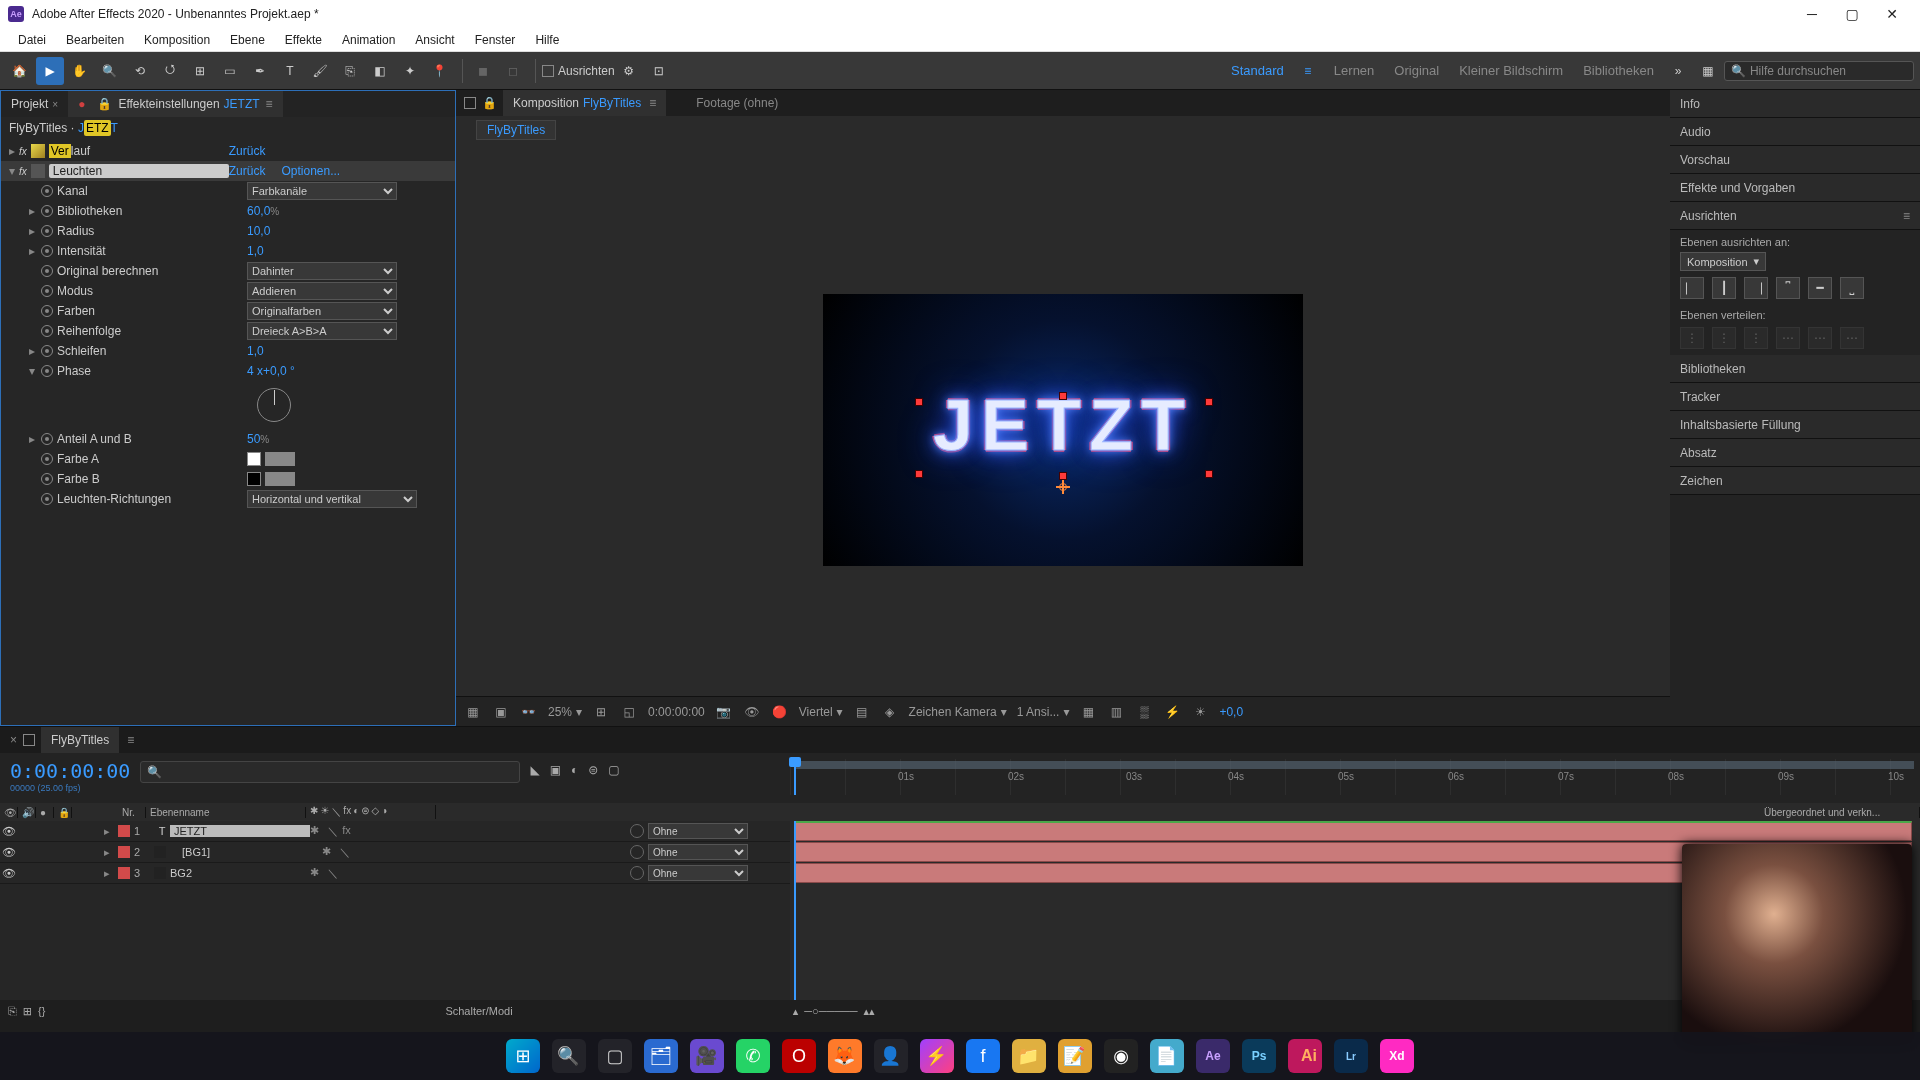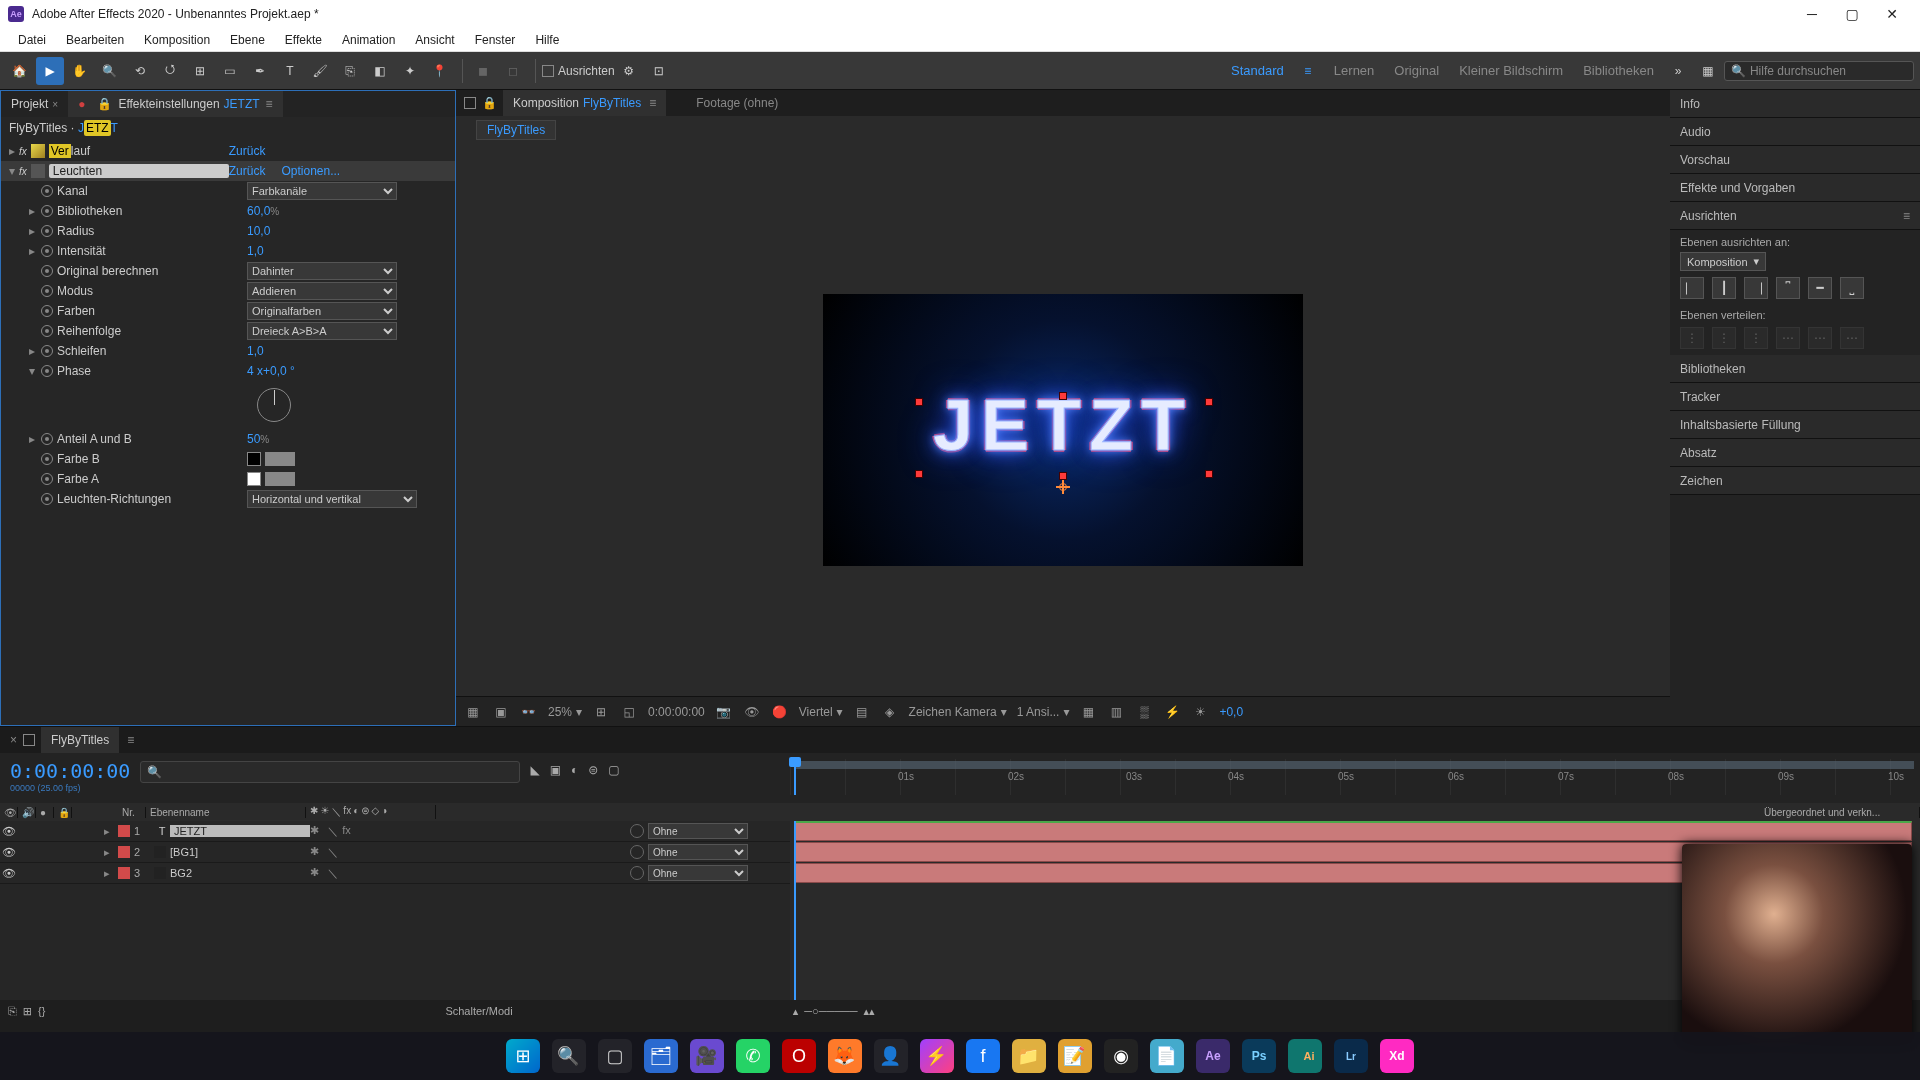--- a/index.html
+++ b/index.html
@@ -171,21 +171,21 @@
 
 
 .webcam { position: absolute; right: 8px; bottom: 36px; width: 230px; height: 200px; background: radial-gradient(circle at 40% 35%, #e0b090 0%, #7a5040 26%, #1a0e0e 70%); border-radius: 4px; box-shadow: 0 0 12px #000; }
 
 
 .taskbar { position: absolute; left: 0; right: 0; bottom: 0; height: 48px; background: rgba(20,20,28,0.85); backdrop-filter: blur(6px); display: flex; align-items: center; justify-content: center; gap: 12px; }
 .taskbar .tb { width: 34px; height: 34px; border-radius: 6px; display: flex; align-items: center; justify-content: center; font-size: 18px; background: rgba(255,255,255,0.06); }
 .taskbar .tb.win { background: linear-gradient(135deg,#0ac,#06c); color:#fff; }
 .taskbar .tb.ae { background: #3a2a6a; color: #c9a0ff; font-size: 12px; font-weight: bold; }
 .taskbar .tb.ps { background: #0a3a5a; color: #7ad0ff; font-size: 12px; font-weight: bold; }
-.taskbar .tb.ai { background: #0f766e; color: #ffb060; font-size: 11px; font-weight: bold; padding-left: 8px; }
+.taskbar .tb.ai { background: #be185d; color: #ffb060; font-size: 16px; font-weight: bold; padding-left: 8px; }
 .taskbar .tb.lr { background: #0a2a4a; color: #8accff; font-size: 10px; font-weight: bold; }
 </style>
 </head>
 <body>
 
 <div class="title-bar">
   <div class="ae-icon">Ae</div>
   <div class="title">Adobe After Effects 2020 - Unbenanntes Projekt.aep *</div>
   <div class="win-ctrl">─</div>
   <div class="win-ctrl">▢</div>
@@ -352,32 +352,32 @@
       <div class="prop-row">
         <span class="arrow">▸</span>
           <span class="stop"></span>
         <span class="pname">Anteil A und B</span>
         <span class="pval">50</span>
         <span class="pct">%</span>
       </div>
       <div class="prop-row swatch-row">
         <span class="arrow"></span>
           <span class="stop"></span>
+        <span class="pname">Farbe A</span>
+        <div class="sw-wrap">
+            <div class="sw1" style="background:#fff"></div>
+            <div class="sw2"></div>
+          </div>
+      </div>
+      <div class="prop-row swatch-row">
+        <span class="arrow"></span>
+          <span class="stop"></span>
         <span class="pname">Farbe B</span>
         <div class="sw-wrap">
             <div class="sw1" style="background:#000"></div>
-            <div class="sw2"></div>
-          </div>
-      </div>
-      <div class="prop-row swatch-row">
-        <span class="arrow"></span>
-          <span class="stop"></span>
-        <span class="pname">Farbe A</span>
-        <div class="sw-wrap">
-            <div class="sw1" style="background:#fff"></div>
             <div class="sw2"></div>
           </div>
       </div>
       <div class="prop-row">
         <span class="arrow"></span>
           <span class="stop"></span>
         <span class="pname">Leuchten-Richtungen</span>
         <select class="dropdown" style="width:170px"><option>Horizontal und vertikal</option></select>
       </div>
     </div>
@@ -604,21 +604,21 @@
       <div class="layer-row">
         <div class="eye">👁</div>
         <div class="spk"></div>
           <div class="solo"></div>
           <div class="lock"></div>
         <div class="spacer"></div>
         <div class="twirl">▸</div>
         <div class="color" style="background:#d24a4a"></div>
         <div class="num">2</div>
         <div class="typeico" style="background:#222;width:12px;height:12px"></div>
-        <div class="lname" style="margin-left:4px">[BG1]</div>
+        <div class="lname" style="margin-left:16px">[BG1]</div>
         <div class="sw-col">
             <span>✱</span>
             <span></span>
             <span>＼</span>
           </div>
         <div class="parent">
             <div class="whip"></div>
           <select><option>Ohne</option></select>
           </div>
       </div>

